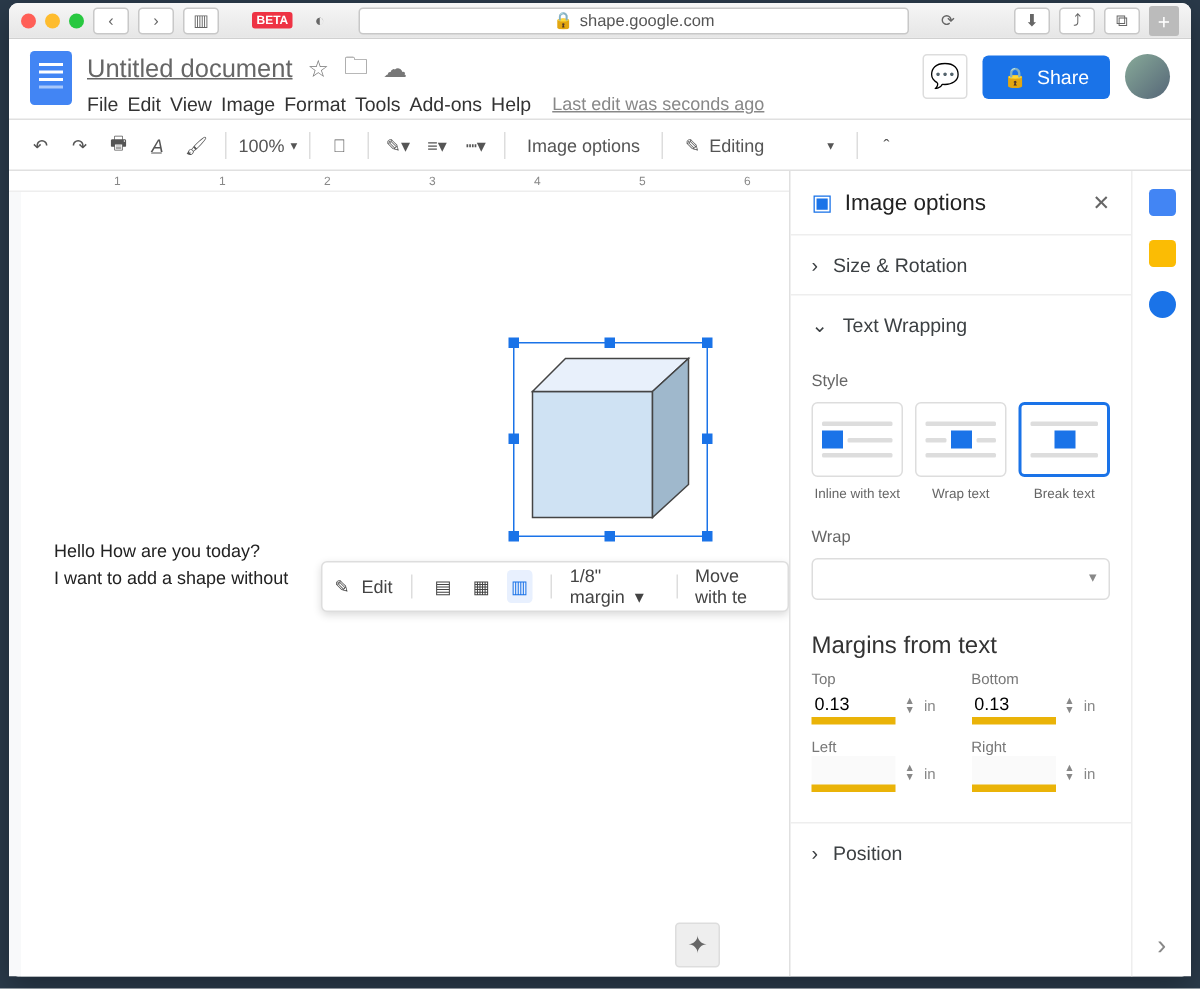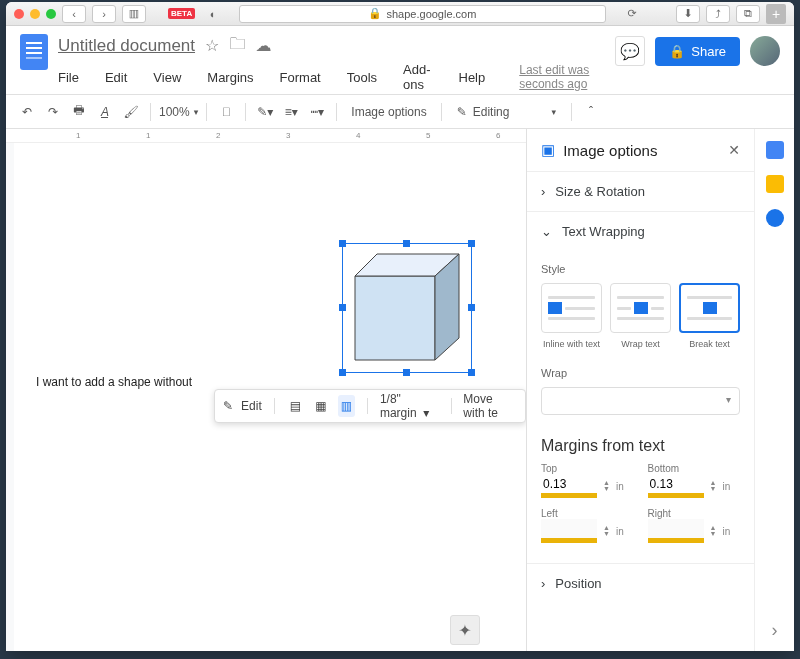--- a/index.html
+++ b/index.html
@@ -14,21 +14,21 @@
   .beta { background:#e34; color:#fff; font-size:8px; padding:1px 3px; border-radius:2px; font-weight:bold;}
   .addr { flex:1; height:18px; background:#fff; border:1px solid #c8c8c8; border-radius:3px; margin:0 8px; display:flex; align-items:center; justify-content:center; font-size:11px; color:#555; gap:4px;}
   .new-tab { width:20px; height:20px; background:#bbb; color:#fff; display:flex; align-items:center; justify-content:center; font-size:14px; border-radius:2px;}
   
   .docs-header { padding: 6px 14px 2px; display:flex; align-items:flex-start; gap:10px; border-bottom:1px solid #e0e0e0; }
   .docs-logo { width:28px; height:36px; background:#4285f4; border-radius:3px; position:relative; margin-top:2px;}
   .docs-logo::before{content:"";position:absolute;left:6px;top:8px;width:16px;height:2px;background:#fff;box-shadow:0 5px 0 #fff,0 10px 0 #fff,0 15px 0 #a8c7fa;}
   .title-area { flex:1; }
   .title-row { display:flex; align-items:center; gap:10px; }
   .doc-title { font-size:17px; color:#666;text-decoration:underline; }
-  .menubar { display:flex; gap:26px; font-size:13px; color:#333; margin-top:3px; align-items:center;}
+  .menubar { display:flex; gap:6px; font-size:13px; color:#333; margin-top:3px; align-items:flex-start;}
   .menubar span{cursor:pointer;}
   .lastedit{ color:#888; text-decoration:underline; font-size:12px; margin-left:8px;}
   .header-right{ display:flex; gap:10px; align-items:center; padding-top:4px;}
   .comment-btn{ width:30px;height:30px;border:1px solid #ddd;border-radius:3px;display:flex;align-items:center;justify-content:center;color:#666;}
   .share-btn{ background:#1a73e8; color:#fff; padding:7px 14px; border-radius:4px; font-size:13px; font-weight:500; display:flex; gap:6px; align-items:center;}
   .avatar{ width:30px;height:30px;border-radius:50%;background:linear-gradient(135deg,#8a9,#567);}
   
   .toolbar { height:34px; border-bottom:1px solid #e0e0e0; display:flex; align-items:center; padding:0 10px; gap:4px; font-size:12px; color:#555;}
   .tbtn{ min-width:22px; height:24px; display:flex; align-items:center; justify-content:center; border-radius:3px; cursor:pointer; padding:0 3px;}
   .sep{width:1px;height:18px;background:#ddd;margin:0 4px;}
@@ -121,21 +121,21 @@
       <div class="title-row">
         <span class="doc-title">Untitled document</span>
         <span style="color:#777">☆</span>
         <span style="color:#777">🗀</span>
         <span style="color:#777">☁</span>
       </div>
       <div class="menubar">
         <span>File</span>
         <span>Edit</span>
         <span>View</span>
-        <span>Margins</span>
+        <span>Image</span>
         <span>Format</span>
         <span>Tools</span>
         <span>Add-ons</span>
         <span>Help</span>
         <span class="lastedit">Last edit was seconds ago</span>
       </div>
     </div>
     <div class="header-right">
       <div class="comment-btn">💬</div>
       <div class="share-btn">
@@ -214,20 +214,21 @@
           <div class="wrap-icon">▤</div>
           <div class="wrap-icon">▦</div>
           <div class="wrap-icon sel-on">▥</div>
           <div class="sep"></div>
           <span><span>1/8" margin</span> &nbsp;▾</span>
           <div class="sep"></div>
           <span>Move with te</span>
         </div>
 
         <div class="doc-text">
+          <div>Hello How are you today?</div>
           <div>I want to add a shape without</div>
         </div>
       </div>
       <div class="explore">✦</div>
     </div>
 
     <div class="sidepanel">
       <div class="sp-head">
         <span class="ic">▣</span>
         <span>Image options</span>

